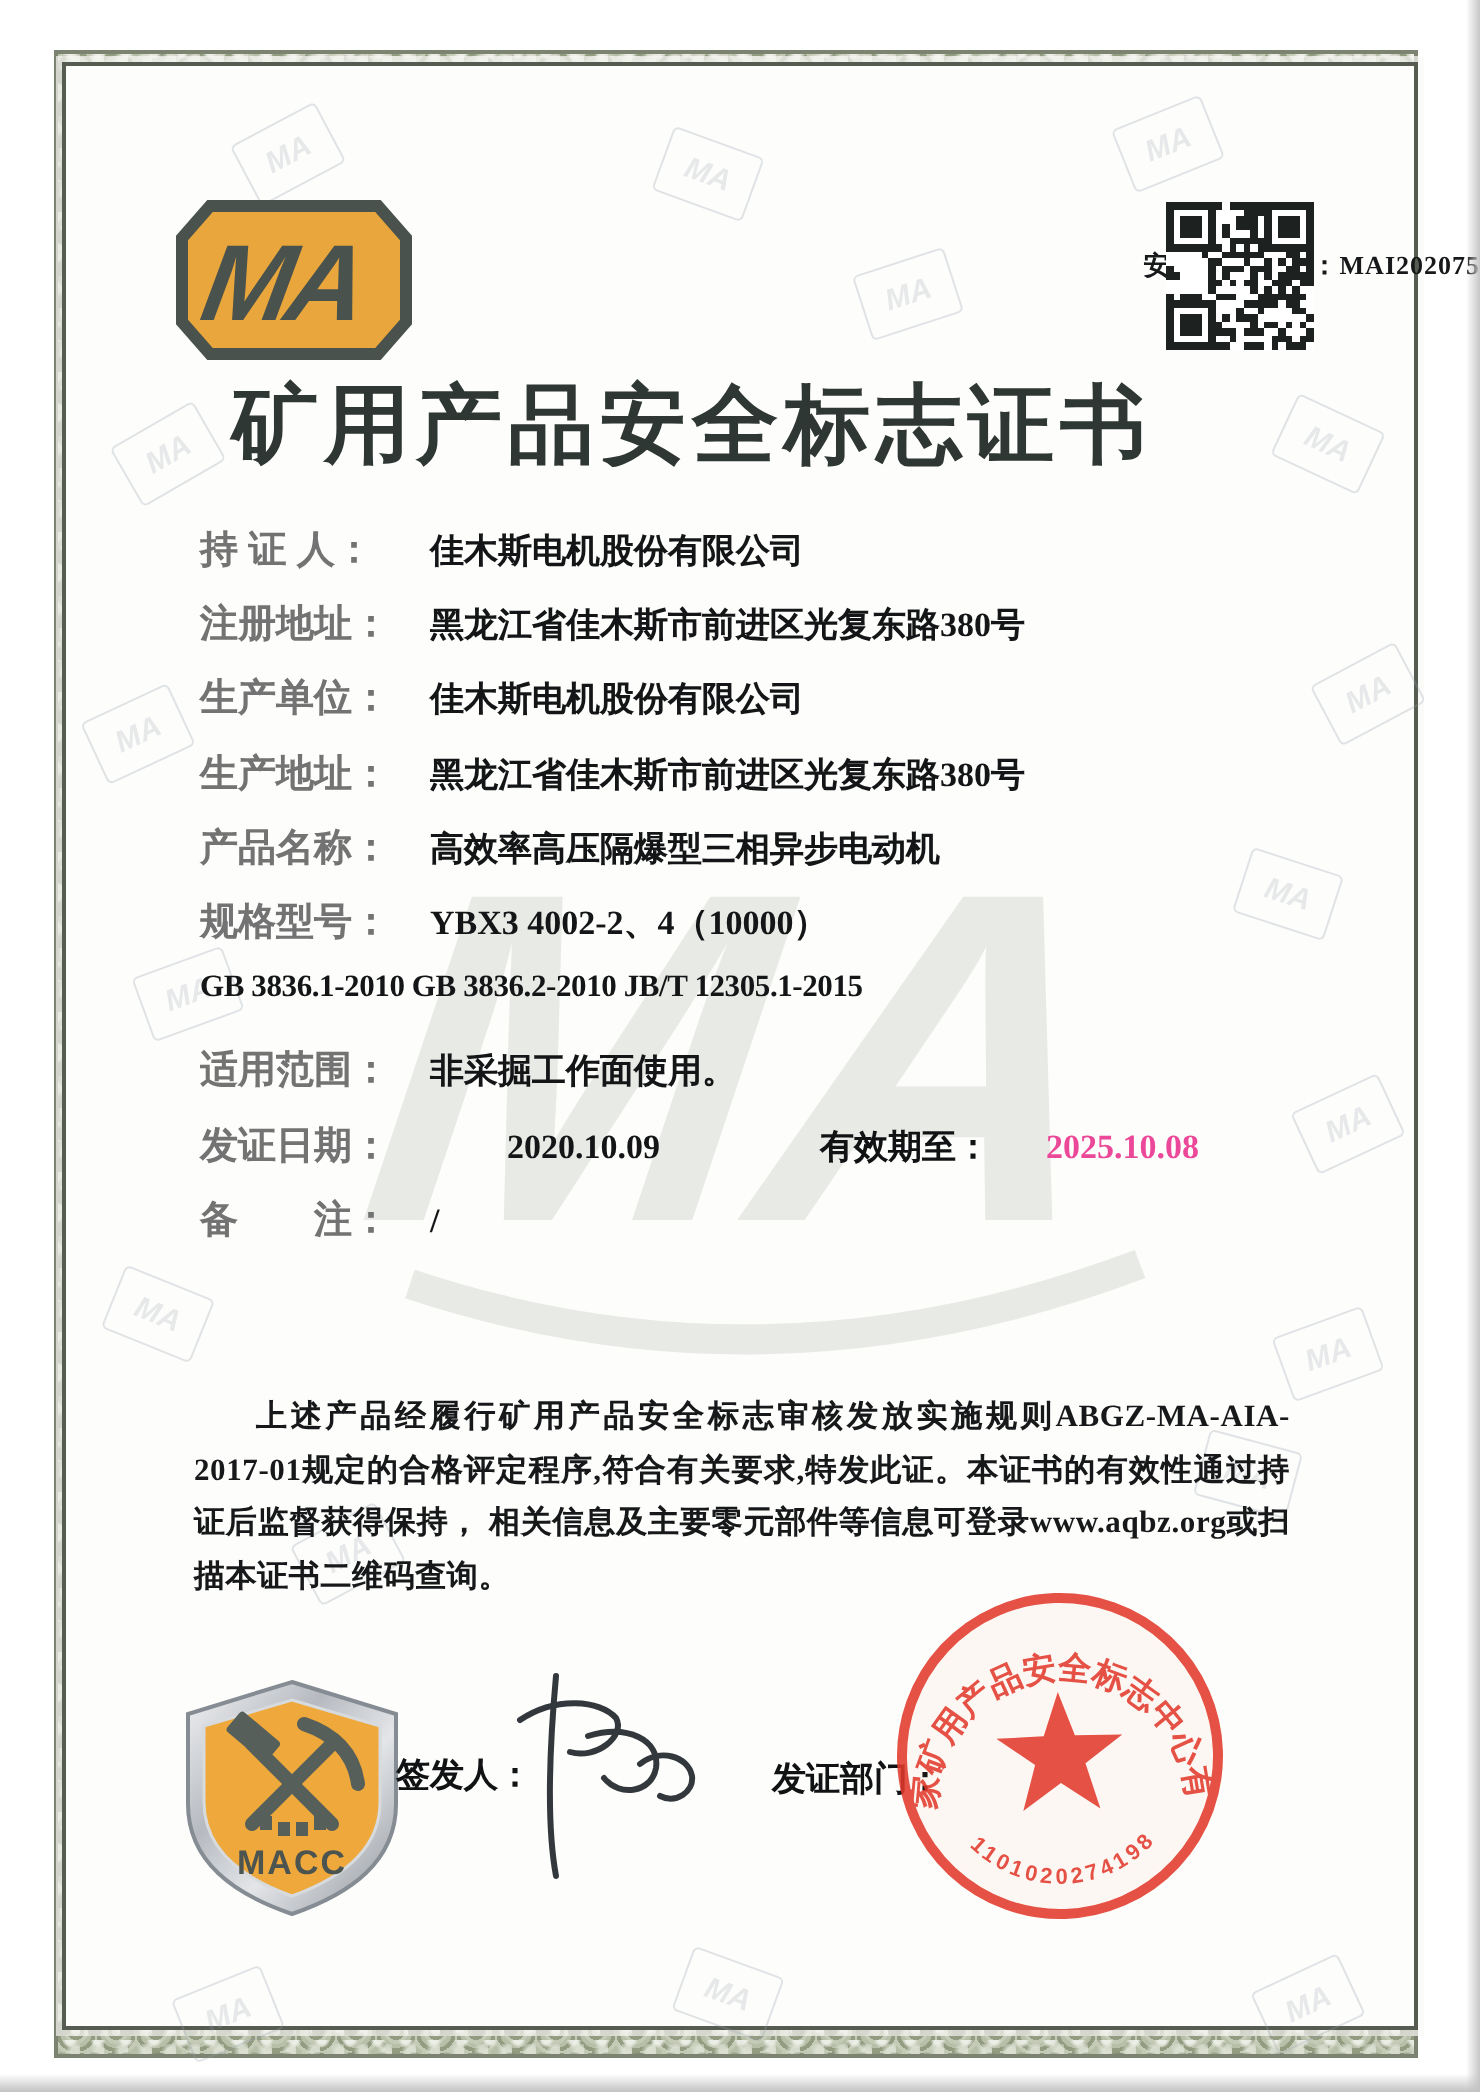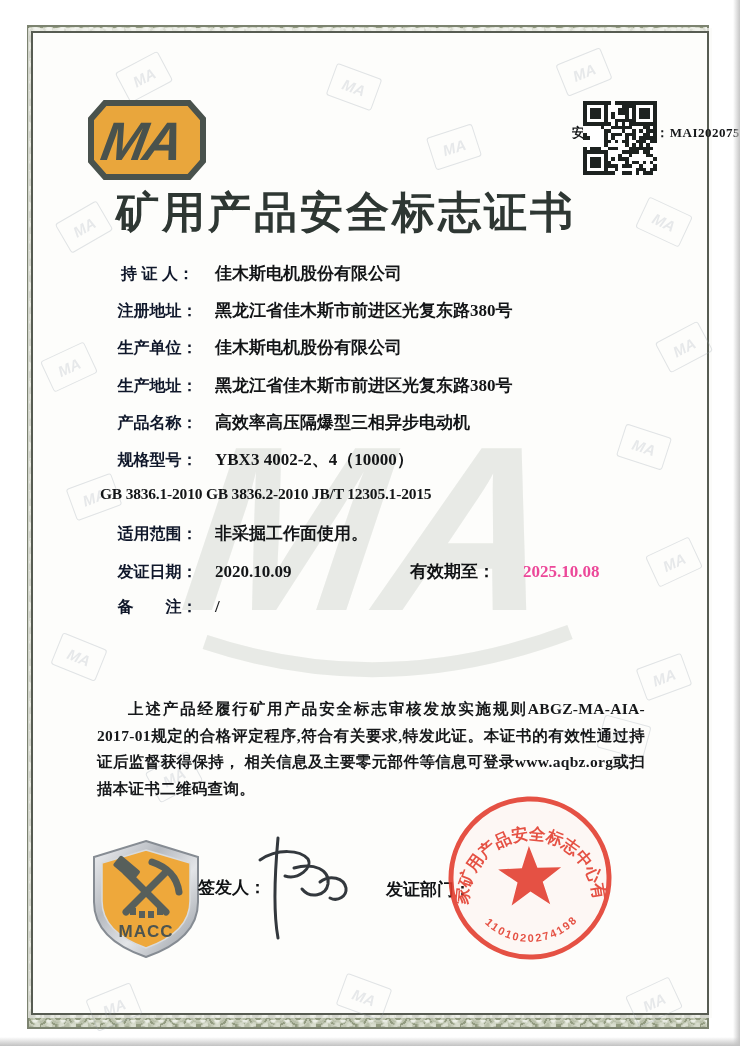--- a/index.html
+++ b/index.html
@@ -53,25 +53,25 @@
 
   .title{
     position:absolute;left:0;top:184px;width:692px;text-align:center;
     font-family:"Liberation Serif",serif;font-weight:900;font-size:43px;
     color:#2e3733;letter-spacing:3px;
   }
 
   .fields{position:absolute;left:100px;top:262px;width:548px;}
   .frow{display:flex;align-items:baseline;height:37.2px;}
   .flabel{
-    flex:0 0 115px;font-weight:bold;font-size:16px;color:#0f172a;white-space:nowrap;text-align:center;
+    flex:0 0 115px;font-weight:bold;font-size:19px;color:#737373;white-space:nowrap;
   }
   .fvalue{
     font-family:"Liberation Serif",serif;font-size:17px;color:#131517;
-    font-weight:600;white-space:nowrap;
+    font-weight:600;white-space:nowrap;text-align:right;
   }
   .frow.compact .flabel{flex:0 0 auto;margin-right:14px;}
   .frow.compact .fvalue{font-size:15.5px;letter-spacing:-0.2px;}
   .frow .flabel2{
     font-weight:bold;font-size:17px;color:#101214;margin-left:80px;white-space:nowrap;
   }
   .frow .fvalue2{
     font-family:"Liberation Serif",serif;font-size:17px;color:#ec4899;font-weight:600;
     margin-left:28px;white-space:nowrap;
   }

